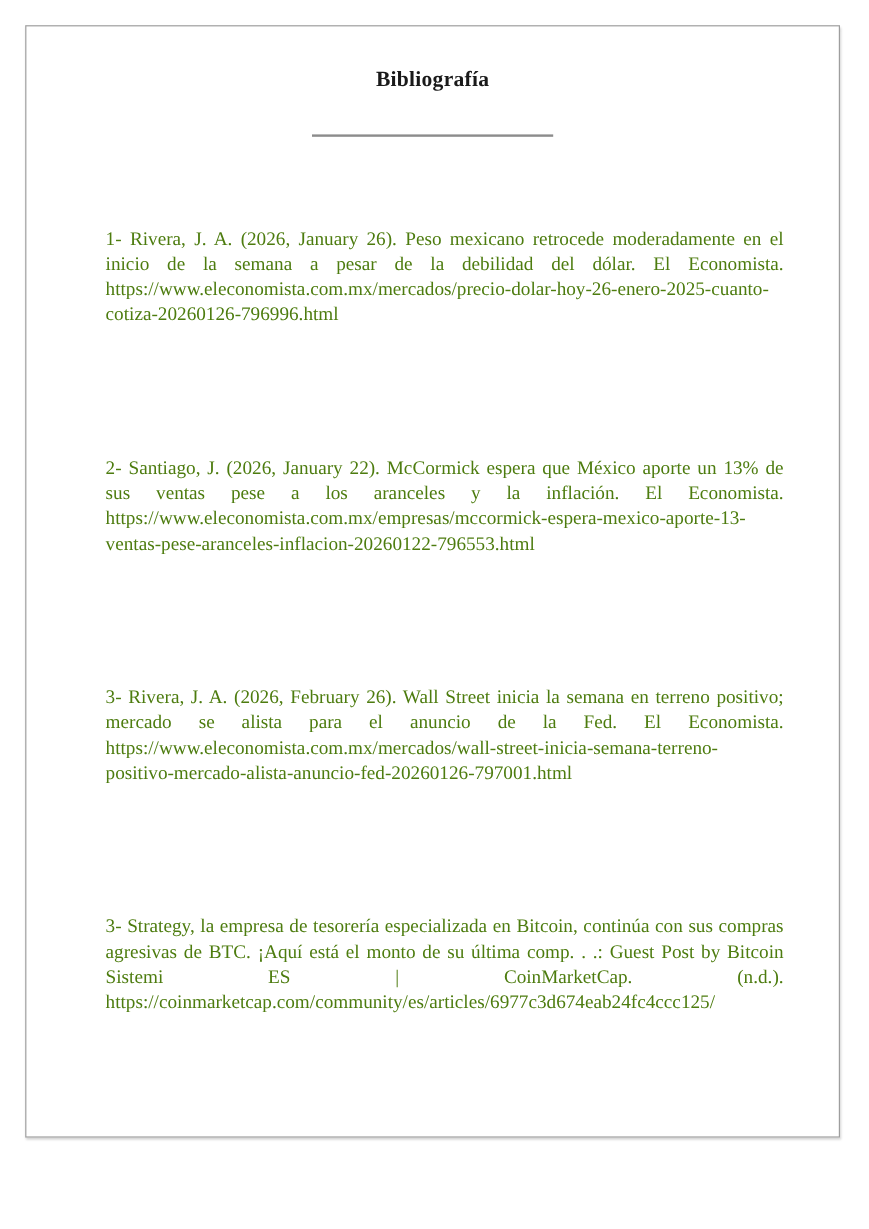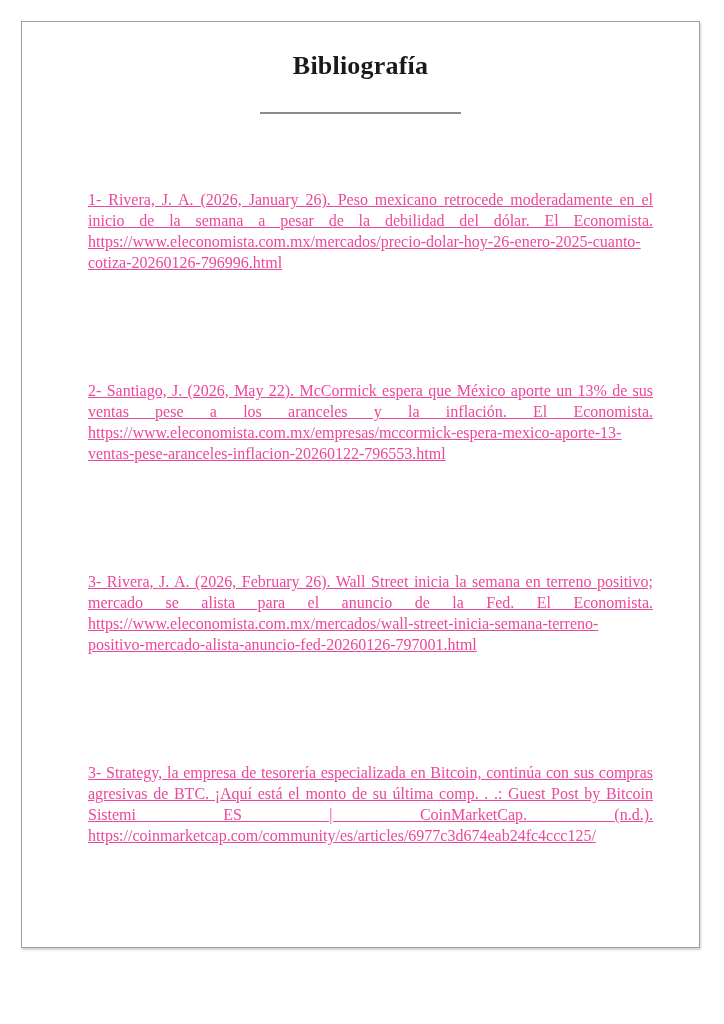--- a/index.html
+++ b/index.html
@@ -24,57 +24,56 @@
     width: 679px;
     height: 927px;
     background: #ffffff;
     border: 1px solid #9e9e9e;
     box-shadow: 1px 2px 2px rgba(0,0,0,0.18);
     box-sizing: border-box;
   }
   .title {
     margin: 27px 0 0 0;
     text-align: center;
-    font-size: 26px;
+    font-size: 18px;
     line-height: 34px;
     font-weight: bold;
     color: #1a1a1a;
     letter-spacing: 0.2px;
   }
   .divider {
     width: 201px;
     height: 2px;
     background: #8c8c8c;
     border: none;
     margin: 29px auto 0 auto;
   }
   .content {
     margin: 75px 0 0 66px;
     width: 565px;
   }
   .entry {
     margin: 0 0 107px 0;
     font-size: 16px;
     line-height: 21px;
-    color: #ec4899;
+    color: #4d7c0f;
     text-align: justify;
     overflow-wrap: break-word;
-    text-decoration: underline;
   }
   .entry:last-child {
     margin-bottom: 0;
   }
 </style>
 </head>
 <body>
 
 <div class="canvas">
   <div class="page">
     <h1 class="title">Bibliografía</h1>
     <div class="divider"></div>
     <div class="content">
       <p class="entry">1- Rivera, J. A. (2026, January 26). Peso mexicano retrocede moderadamente en el inicio de la semana a pesar de la debilidad del dólar. El Economista. https://www.eleconomista.com.mx/mercados/precio-dolar-hoy-26-enero-2025-cuanto-cotiza-20260126-796996.html</p>
-      <p class="entry">2- Santiago, J. (2026, May 22). McCormick espera que México aporte un 13% de sus ventas pese a los aranceles y la inflación. El Economista. https://www.eleconomista.com.mx/empresas/mccormick-espera-mexico-aporte-13-ventas-pese-aranceles-inflacion-20260122-796553.html</p>
+      <p class="entry">2- Santiago, J. (2026, January 22). McCormick espera que México aporte un 13% de sus ventas pese a los aranceles y la inflación. El Economista. https://www.eleconomista.com.mx/empresas/mccormick-espera-mexico-aporte-13-ventas-pese-aranceles-inflacion-20260122-796553.html</p>
       <p class="entry">3- Rivera, J. A. (2026, February 26). Wall Street inicia la semana en terreno positivo; mercado se alista para el anuncio de la Fed. El Economista. https://www.eleconomista.com.mx/mercados/wall-street-inicia-semana-terreno-positivo-mercado-alista-anuncio-fed-20260126-797001.html</p>
       <p class="entry">3- Strategy, la empresa de tesorería especializada en Bitcoin, continúa con sus compras agresivas de BTC. ¡Aquí está el monto de su última comp. . .: Guest Post by Bitcoin Sistemi ES | CoinMarketCap. (n.d.). https://coinmarketcap.com/community/es/articles/6977c3d674eab24fc4ccc125/</p>
     </div>
   </div>
 </div>
 
 </body></html>

